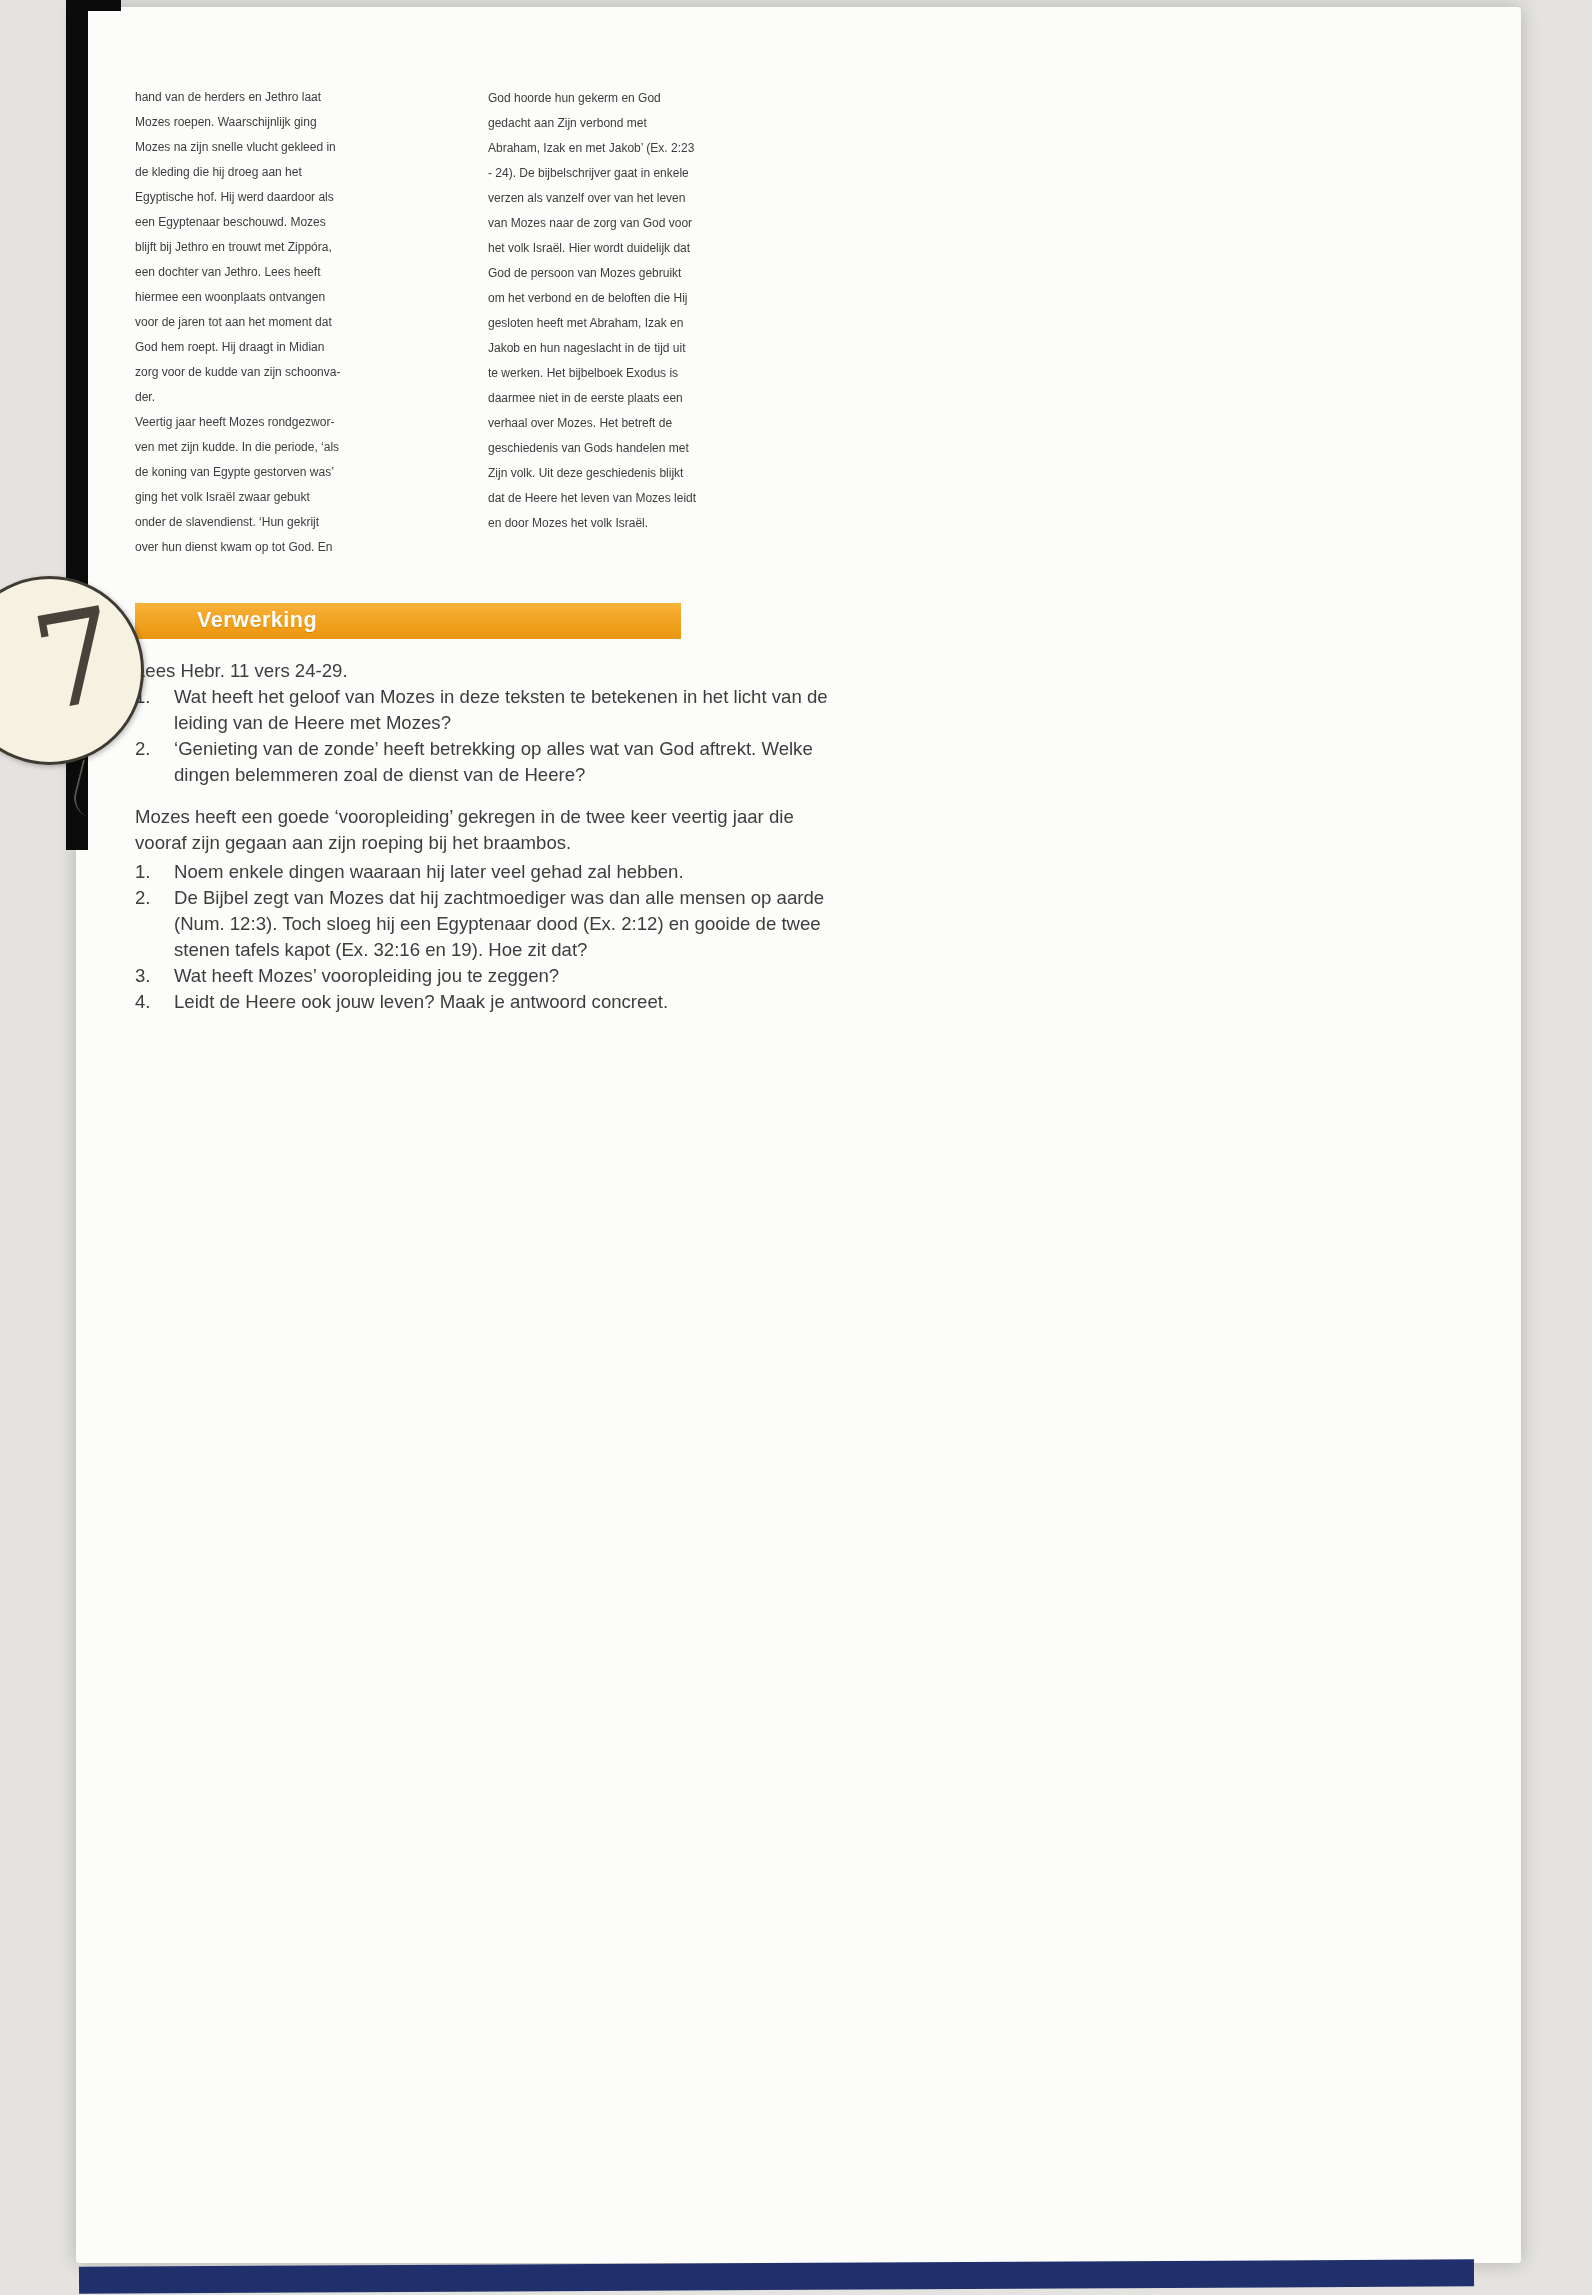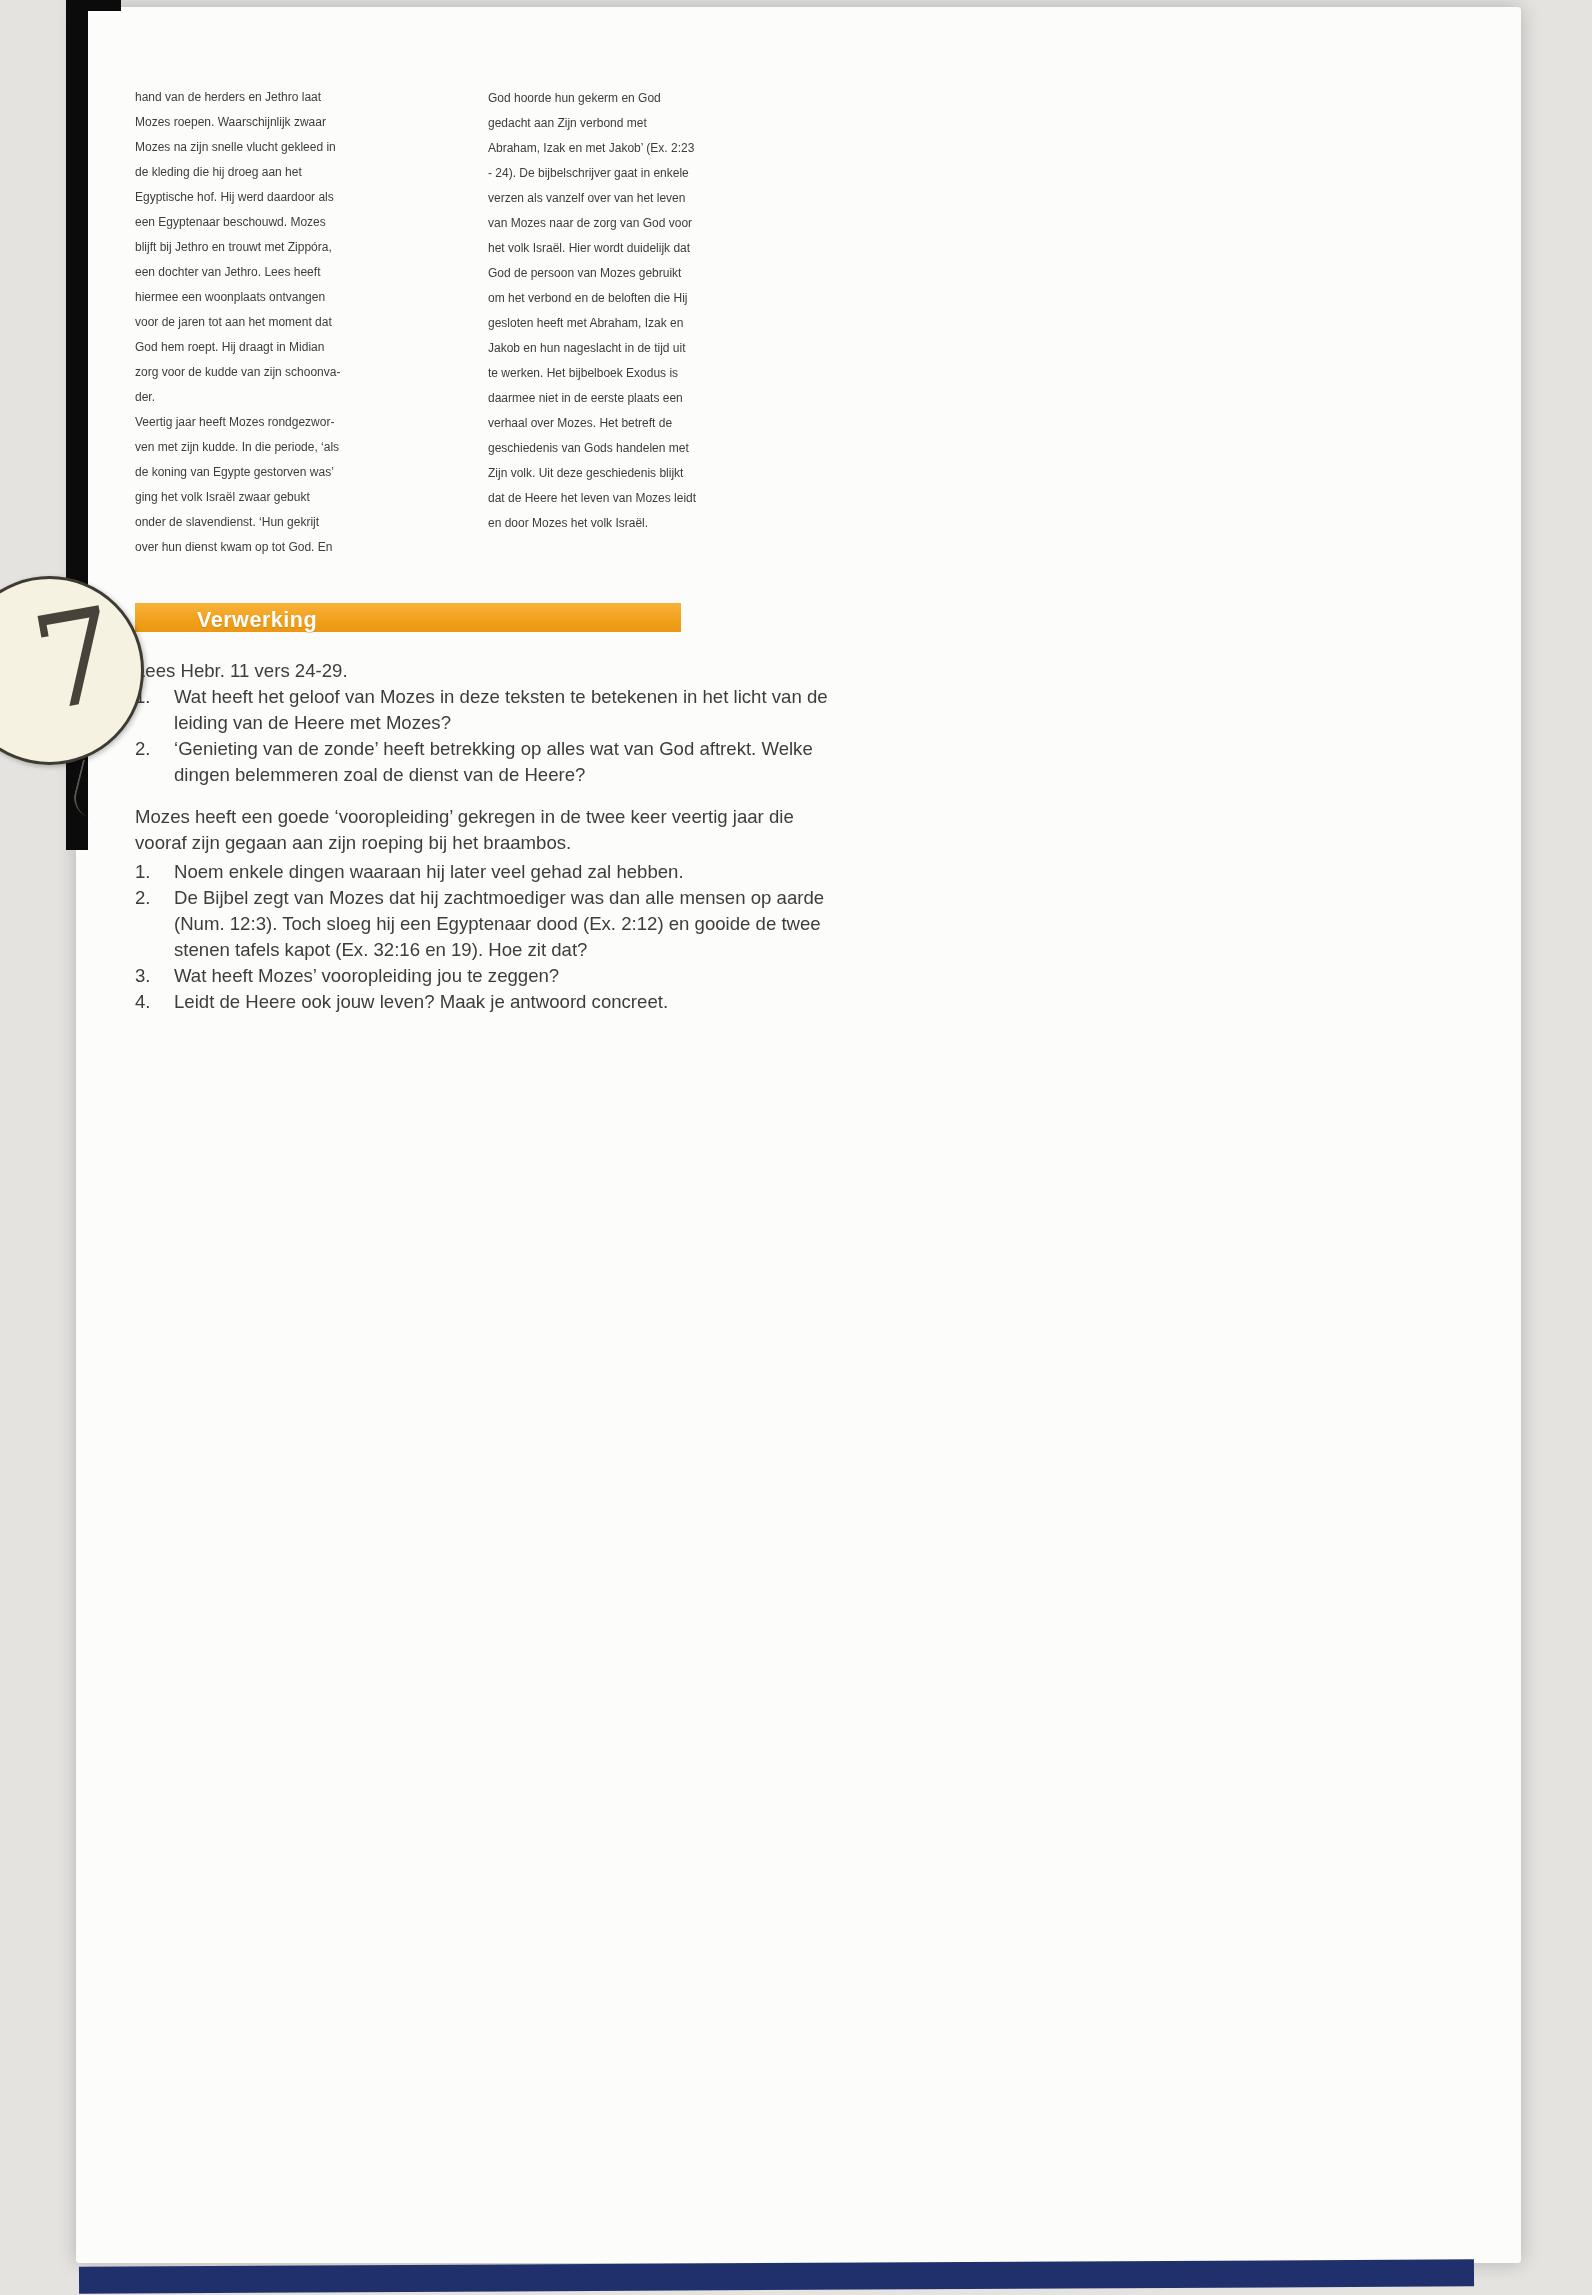--- a/index.html
+++ b/index.html
@@ -74,21 +74,21 @@
     line-height:25px;
     color:#3d3d3d;
     z-index:2;
   }
   .col .line { white-space:nowrap; }
   .col-left  { left:135px; top:85px;  width:345px; }
   .col-right { left:488px; top:86px; width:345px; }
   .banner {
     position:absolute;
     left:135px; top:603px;
-    width:546px; height:29px;
+    width:546px; height:36px;
     background:linear-gradient(180deg,#f8b23a 0%, #f0a01c 60%, #eb9713 100%);
     z-index:2;
   }
   .banner .banner-label {
     display:block;
     padding-left:62px;
     line-height:33px;
     font-size:21.6px;
     font-weight:700;
     color:#ffffff;
@@ -119,21 +119,21 @@
 <div class="black-strip"></div>
 <div class="black-corner"></div>
 
 <div class="margin-circle">
   <span class="digit">7</span>
 </div>
 <div class="pen-stroke"></div>
 
 <div class="col col-left">
     <div class="line">hand van de herders en Jethro laat</div>
-    <div class="line">Mozes roepen. Waarschijnlijk zwaar</div>
+    <div class="line">Mozes roepen. Waarschijnlijk ging</div>
     <div class="line">Mozes na zijn snelle vlucht gekleed in</div>
     <div class="line">de kleding die hij droeg aan het</div>
     <div class="line">Egyptische hof. Hij werd daardoor als</div>
     <div class="line">een Egyptenaar beschouwd. Mozes</div>
     <div class="line">blijft bij Jethro en trouwt met Zippóra,</div>
     <div class="line">een dochter van Jethro. Lees heeft</div>
     <div class="line">hiermee een woonplaats ontvangen</div>
     <div class="line">voor de jaren tot aan het moment dat</div>
     <div class="line">God hem roept. Hij draagt in Midian</div>
     <div class="line">zorg voor de kudde van zijn schoonva-</div>

